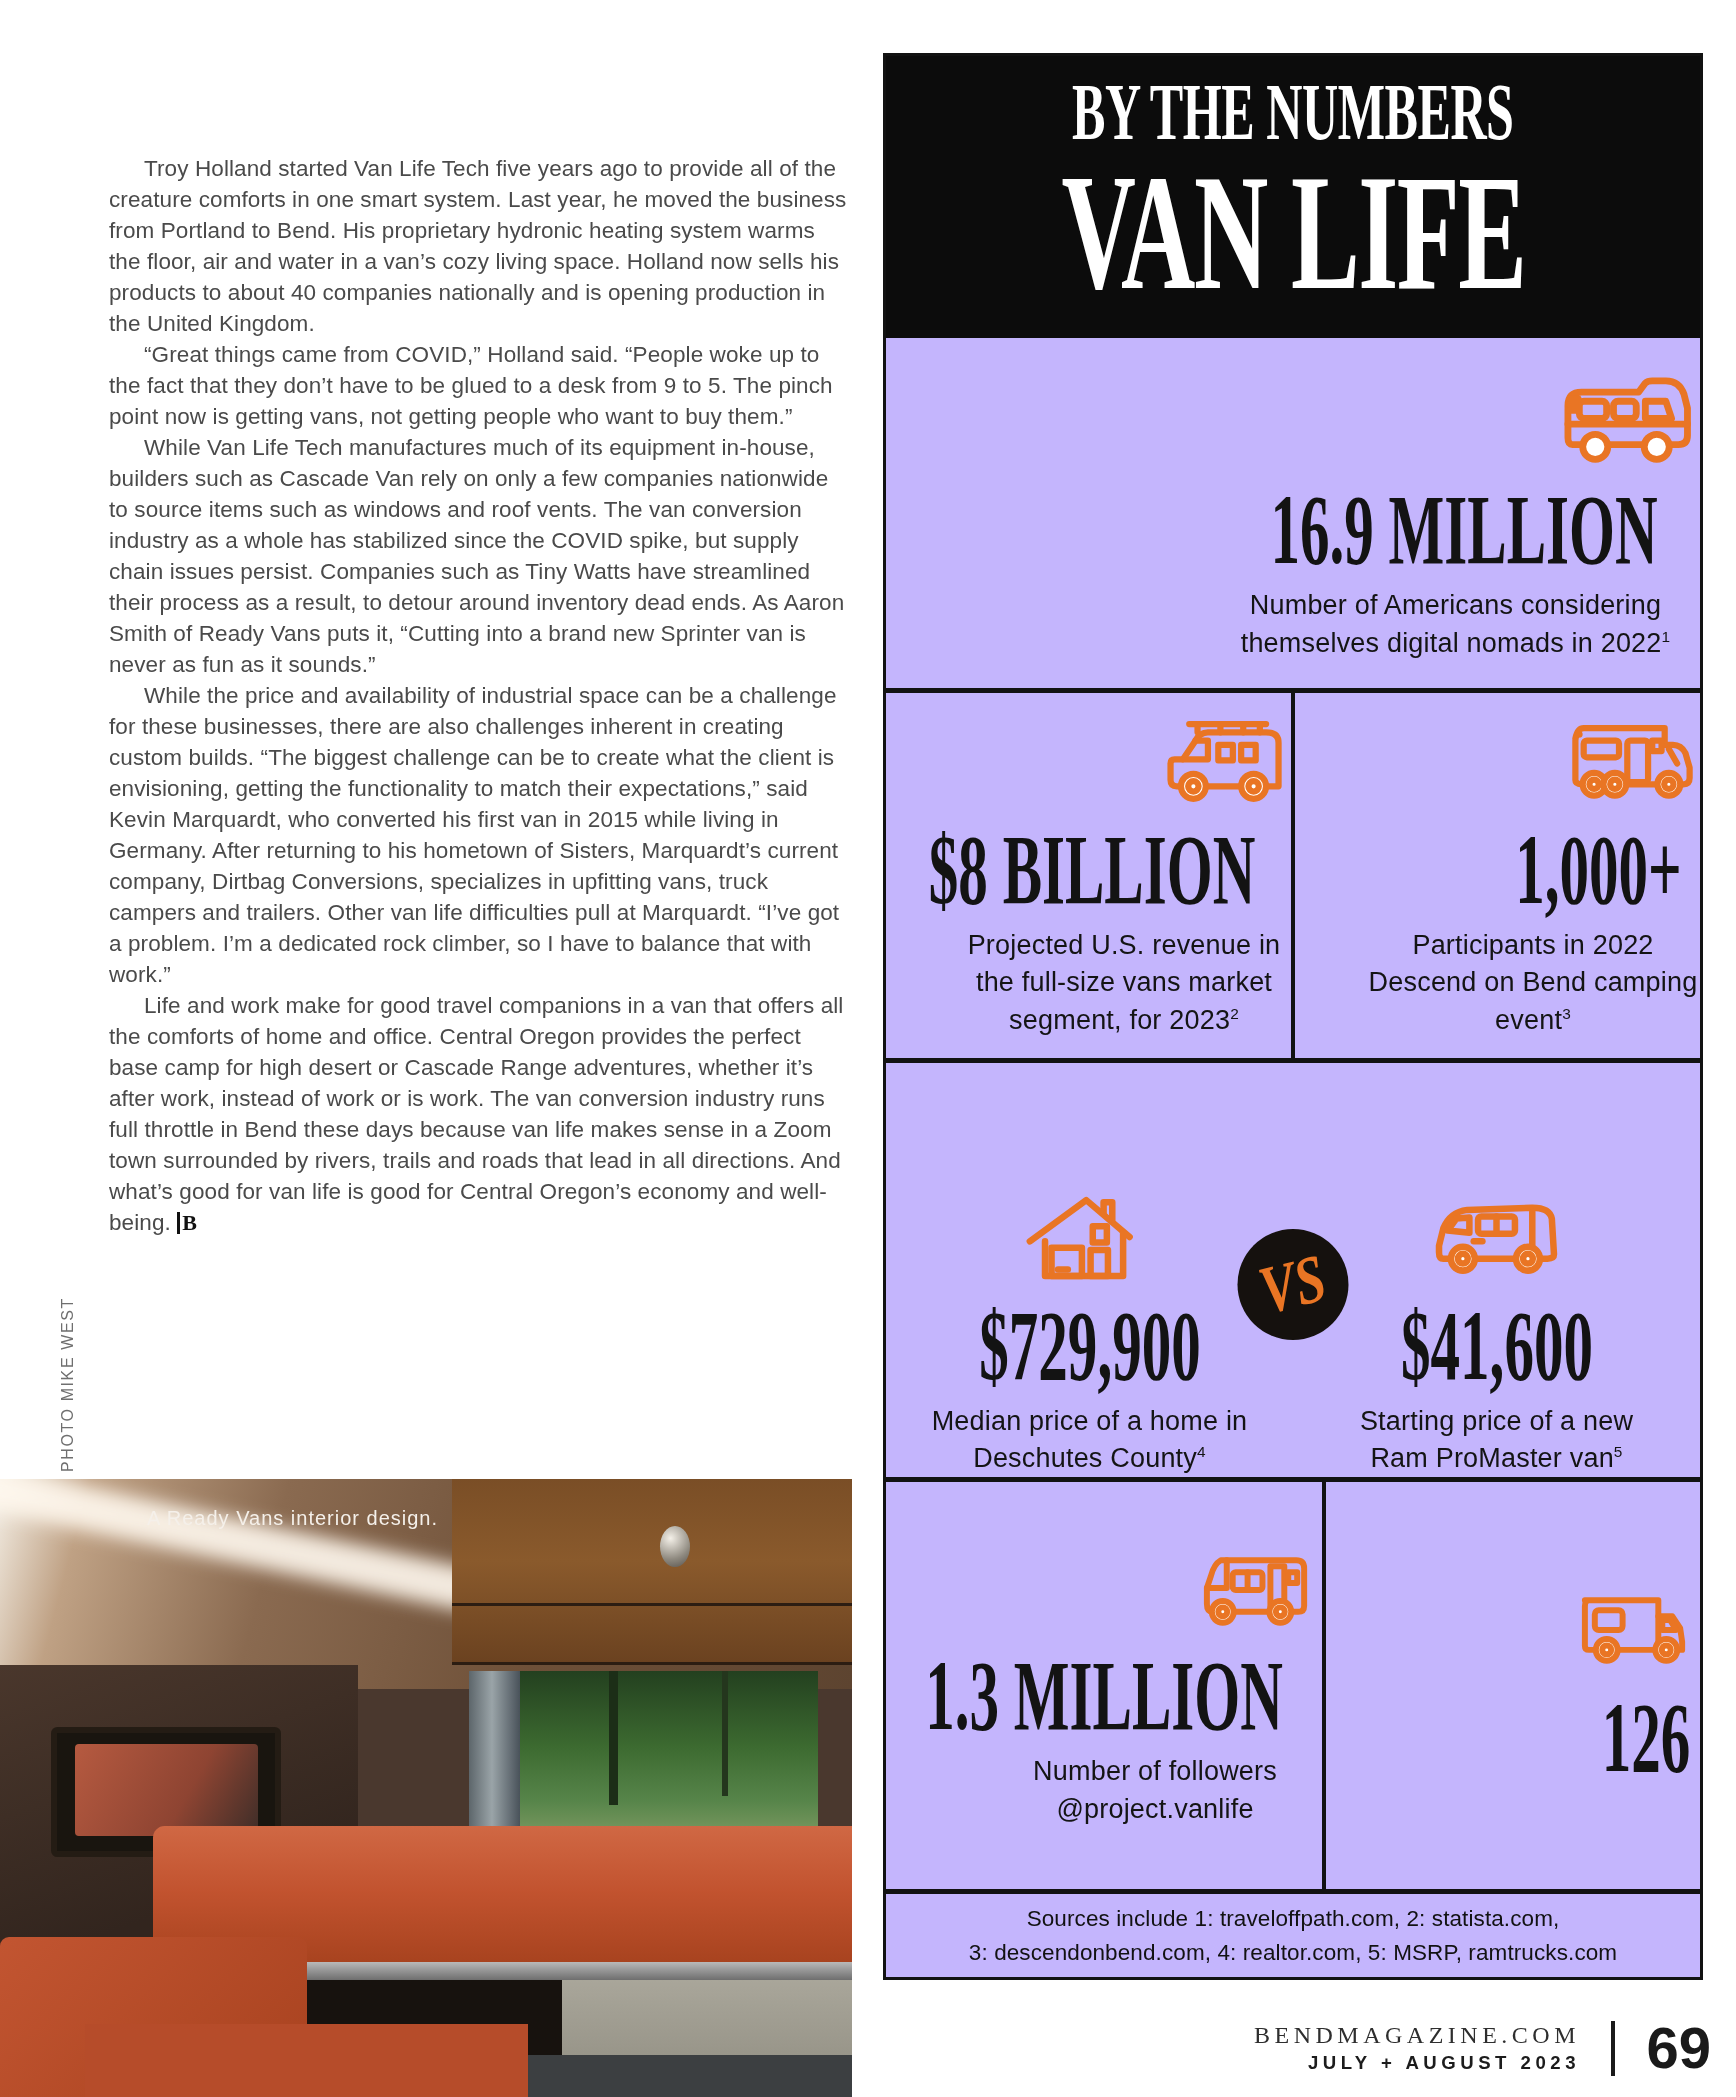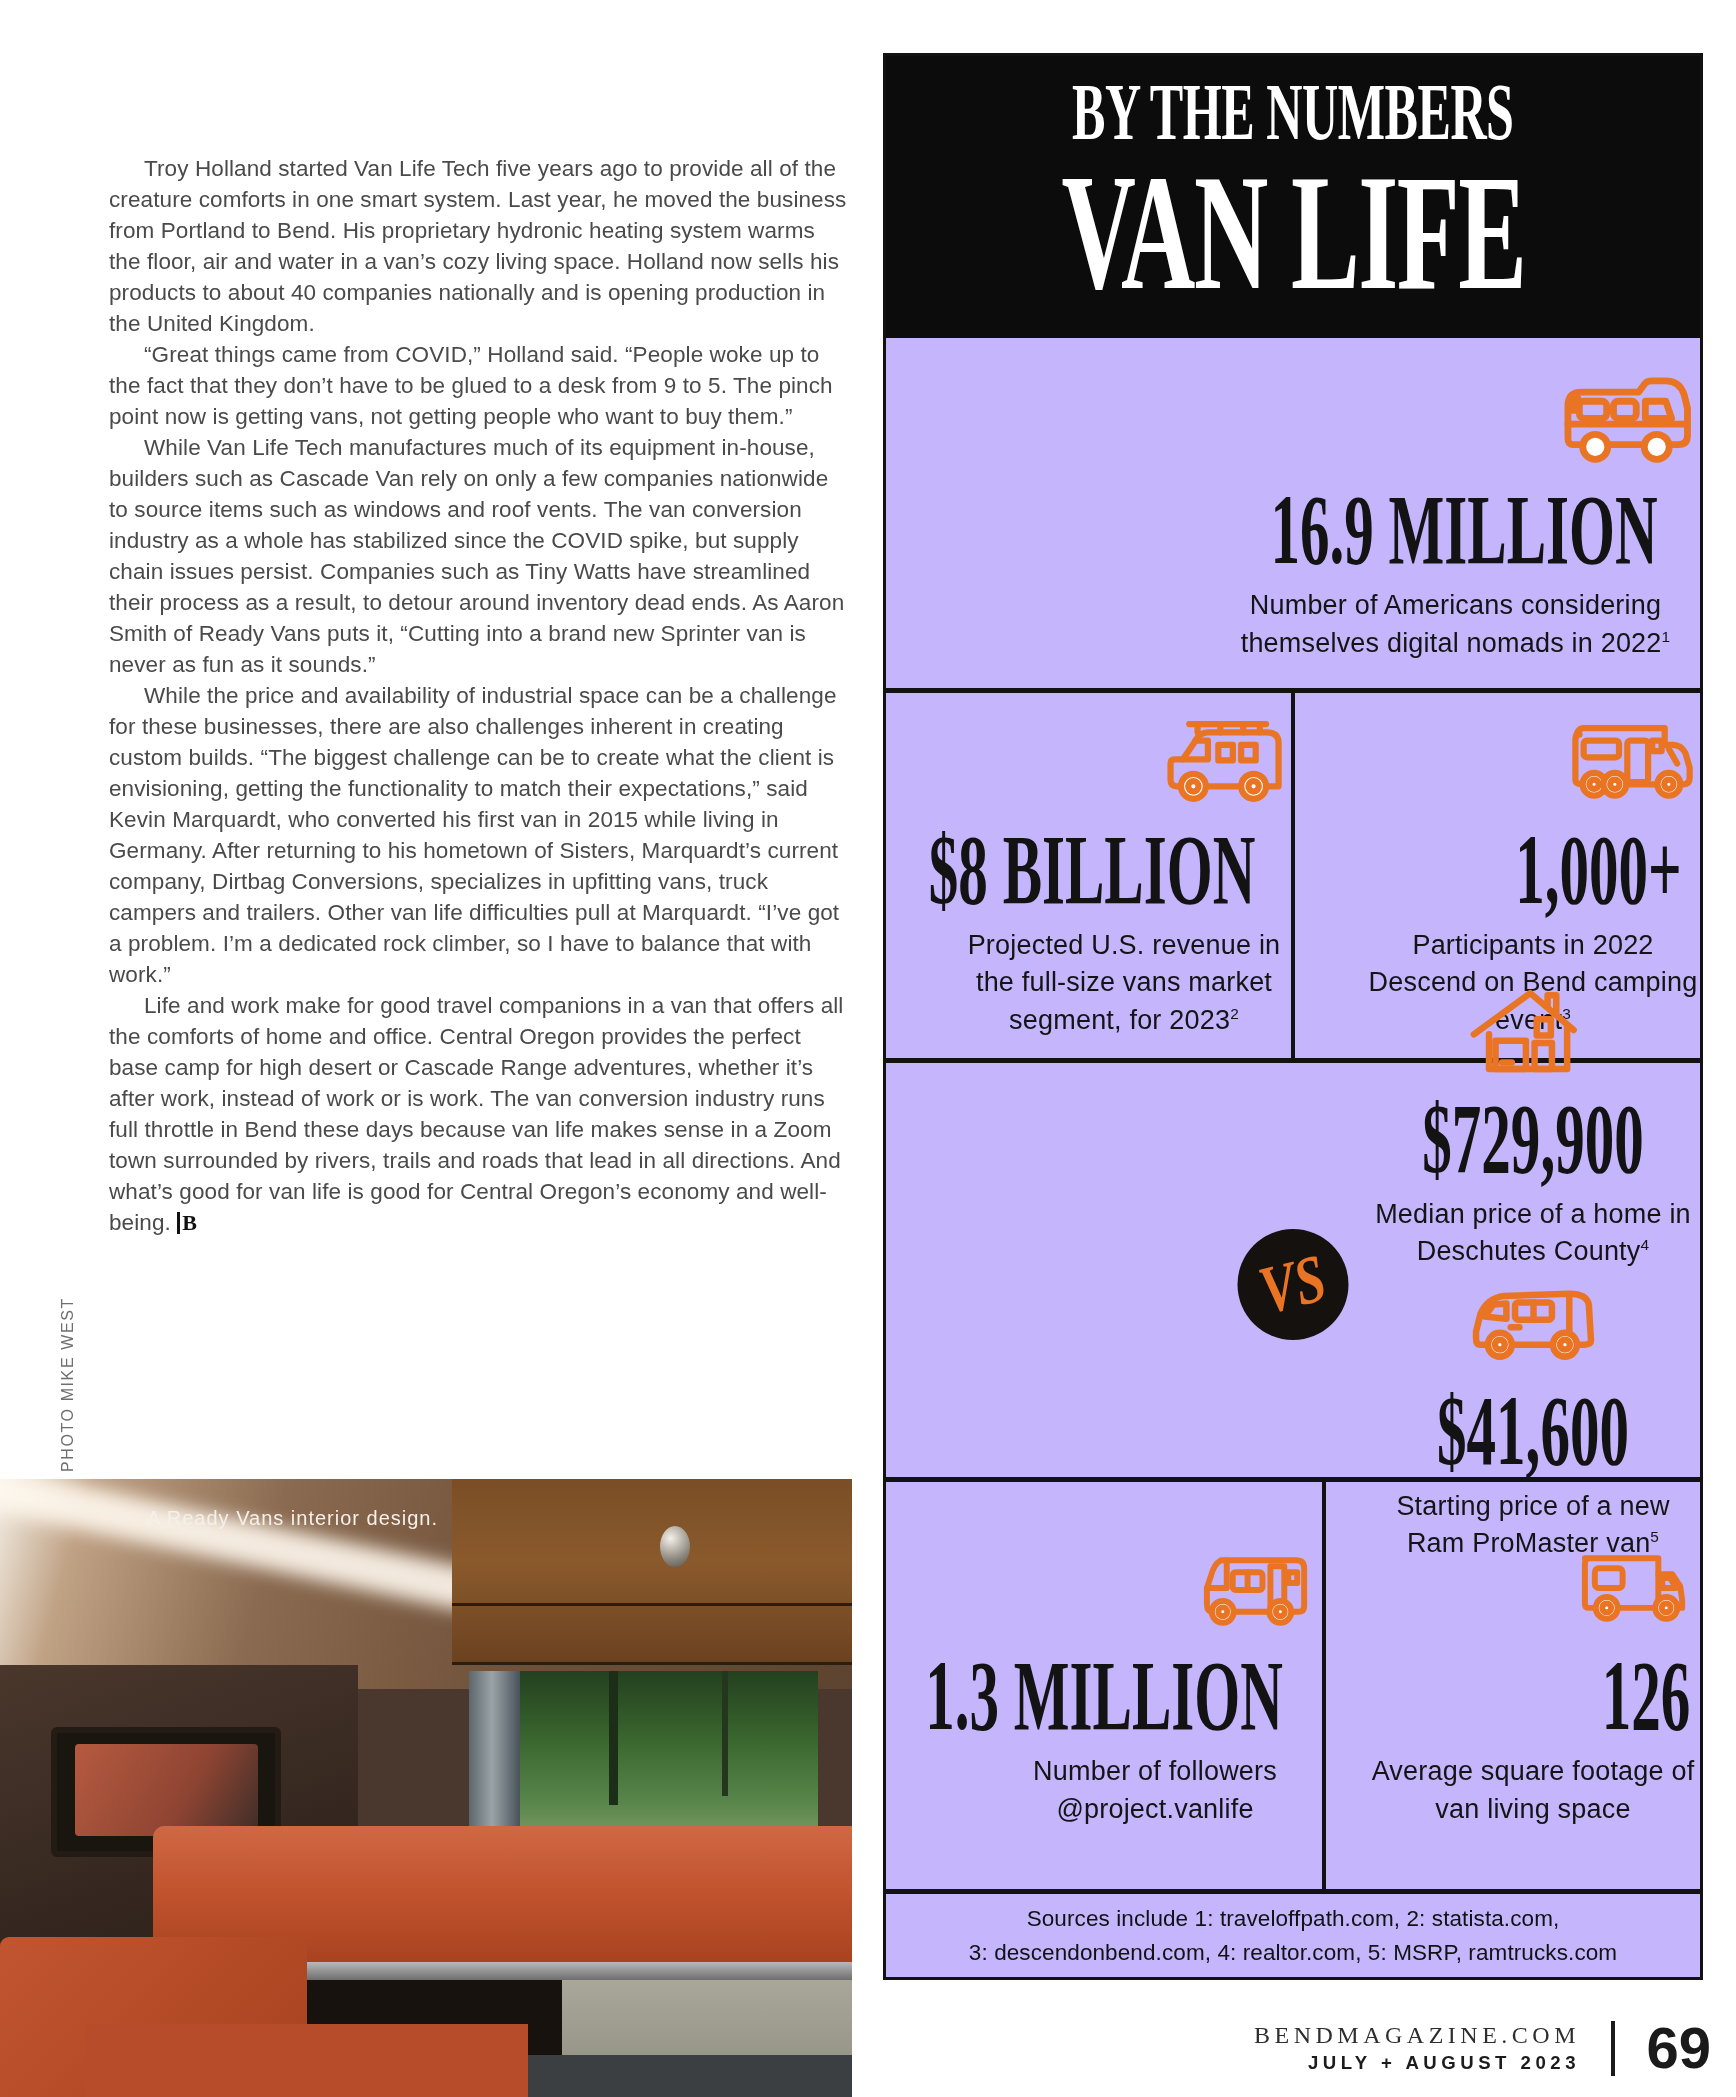--- a/index.html
+++ b/index.html
@@ -260,21 +260,21 @@
           </svg>
         </span>
         <div class="stat-num">1,000+</div>
         <div class="stat-desc">
           <span>Participants in 2022 Descend on Bend camping event</span><sup>3</sup>
         </div>
       </div>
     </div>
 
     <div class="ig-row row-r3">
-      <div class="cell" style="flex-direction:column;">
+      <div class="cell" style="flex-direction:row;">
         <div class="half">
           <span class="stat-icon">
             <svg width="141" height="106" viewBox="0 0 130 96" fill="none" stroke="currentColor" stroke-width="6" stroke-linecap="round" stroke-linejoin="round">
               <path d="M10 52 L62 14 L102 48"></path>
               <path d="M78 26 L78 16 L86 16 L86 32"></path>
               <path d="M24 52 L24 84 L96 84 L96 44"></path>
               <rect x="30" y="58" width="28" height="26"></rect>
               <path d="M36 78 h9"></path>
               <rect x="68" y="38" width="13" height="15"></rect>
               <rect x="66" y="60" width="16" height="24"></rect>
@@ -339,23 +339,20 @@
             <rect x="24" y="24" width="28" height="20" rx="4"></rect>
             <path d="M88 30 L102 30 L110 42 L112 56 L112 64 L88 64"></path>
             <path d="M92 34 L100 34 L106 44 L92 44 Z"></path>
             <circle cx="36" cy="64" r="11" fill="#ffffff"></circle>
               <circle cx="36" cy="64" r="4.5"></circle>
             <circle cx="96" cy="64" r="11" fill="#ffffff"></circle>
               <circle cx="96" cy="64" r="4.5"></circle>
           </svg>
         </span>
         <div class="stat-num">126</div>
-        <div class="stat-desc">
-          <span>Average square footage of van living space</span><sup></sup>
-        </div>
       </div>
     </div>
 
     <div class="ig-sources">
       <div>Sources include 1: traveloffpath.com, 2: statista.com,</div>
       <div>3: descendonbend.com, 4: realtor.com, 5: MSRP, ramtrucks.com</div>
     </div>
   </div>
 
   <div class="footer">

